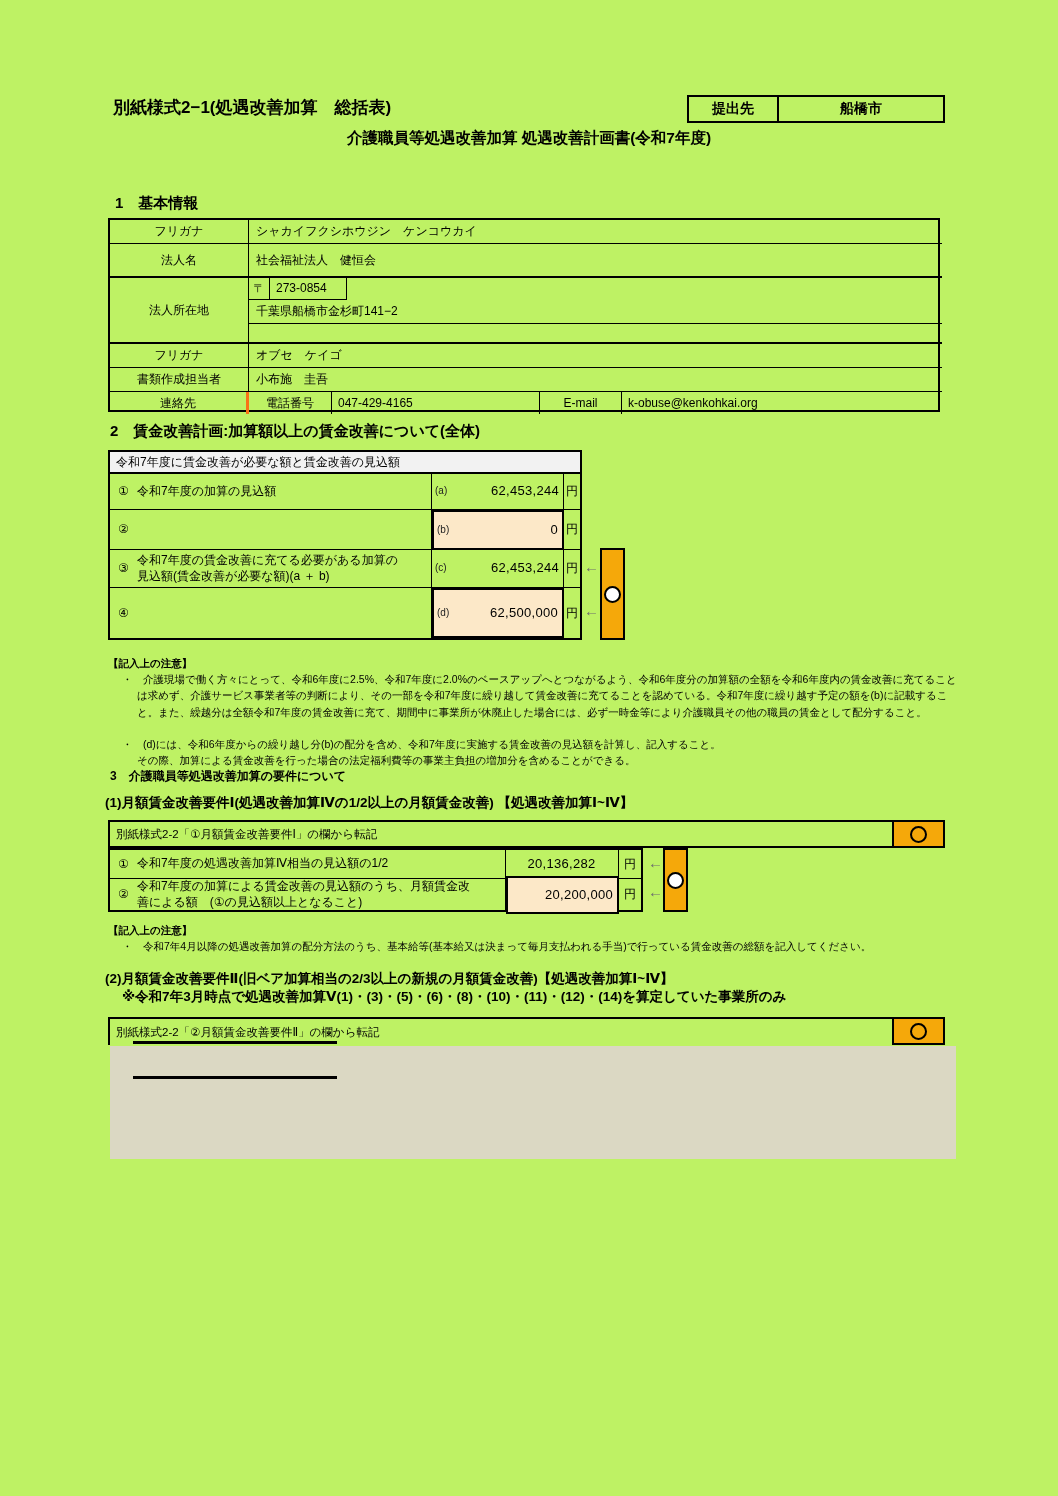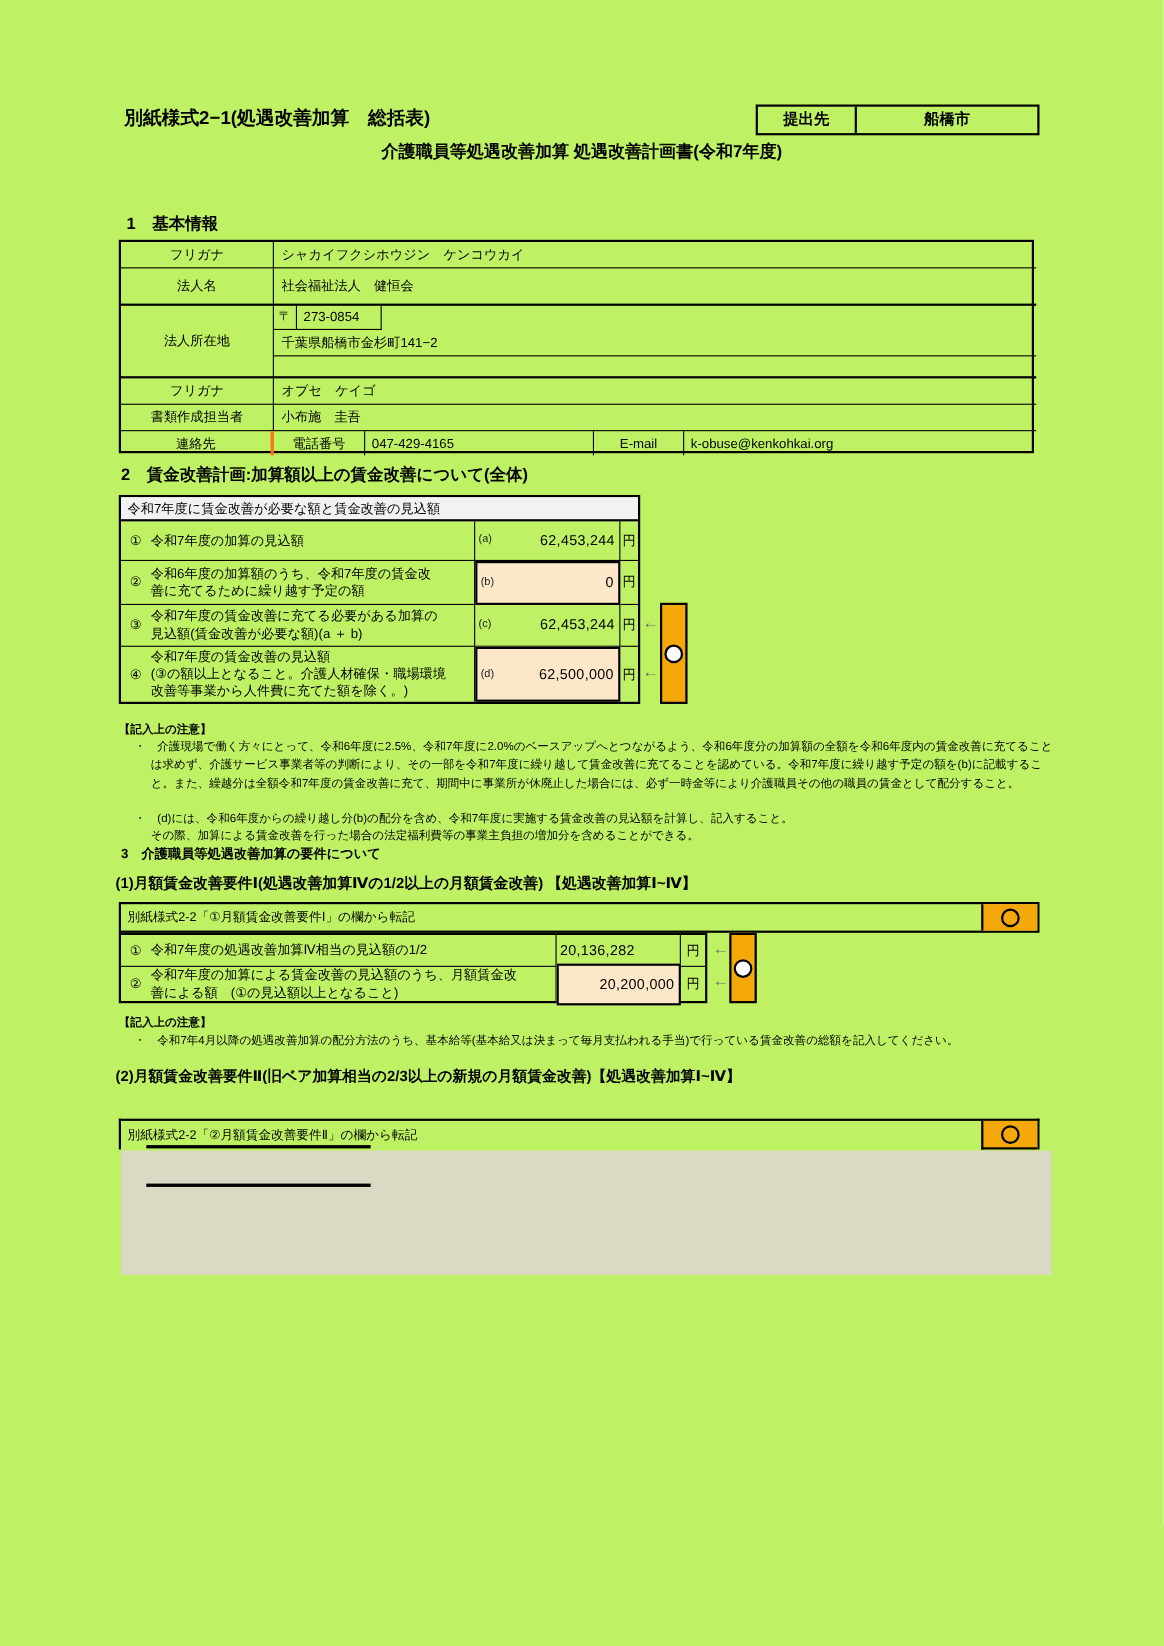--- a/index.html
+++ b/index.html
@@ -79,45 +79,40 @@
       <span class="ltxt">令和7年度の加算の見込額</span>
     </div>
     <div class="cell valcell" style="left:322px;top:22px;width:132px;height:36px;border-right:1px solid #000;border-bottom:1px solid #000;">
       <span class="key">(a)</span>
       <span class="num">62,453,244</span>
     </div>
     <div class="cell yen" style="left:454px;top:22px;width:16px;height:36px;border-bottom:1px solid #000;">円</div>
 
     <div class="cell rowlabel" style="left:0;top:58px;width:322px;height:40px;border-right:1px solid #000;border-bottom:1px solid #000;">
       <span class="cnum">②</span>
-      <span class="ltxt">令和6年度の加算額のうち、令和7年度の賃金改
-善に充てるために繰り越す予定の額</span>
     </div>
     <div class="cell valcell cream" style="left:322px;top:58px;width:132px;height:40px;z-index:2;">
       <span class="key">(b)</span>
       <span class="num">0</span>
     </div>
     <div class="cell yen" style="left:454px;top:58px;width:16px;height:40px;border-bottom:1px solid #000;">円</div>
 
     <div class="cell rowlabel" style="left:0;top:98px;width:322px;height:38px;border-right:1px solid #000;border-bottom:1px solid #000;">
       <span class="cnum">③</span>
       <span class="ltxt">令和7年度の賃金改善に充てる必要がある加算の
 見込額(賃金改善が必要な額)(a ＋ b)</span>
     </div>
     <div class="cell valcell" style="left:322px;top:98px;width:132px;height:38px;border-right:1px solid #000;border-bottom:1px solid #000;">
       <span class="key">(c)</span>
       <span class="num">62,453,244</span>
     </div>
     <div class="cell yen" style="left:454px;top:98px;width:16px;height:38px;border-bottom:1px solid #000;">円</div>
 
     <div class="cell rowlabel" style="left:0;top:136px;width:322px;height:50px;border-right:1px solid #000;">
       <span class="cnum">④</span>
-      <span class="ltxt">令和7年度の賃金改善の見込額
-(③の額以上となること。介護人材確保・職場環境
-改善等事業から人件費に充てた額を除く。)</span>
     </div>
     <div class="cell valcell cream" style="left:322px;top:136px;width:132px;height:50px;z-index:2;">
       <span class="key">(d)</span>
       <span class="num">62,500,000</span>
     </div>
     <div class="cell yen" style="left:454px;top:136px;width:16px;height:50px;">円</div>
   </div>
 
   <span class="arrow" style="left:584px;top:559px;">←</span>
   <span class="arrow" style="left:584px;top:603px;">←</span>
@@ -139,21 +134,21 @@
       <div class="ring"></div>
     </div>
   </div>
 
   <div class="abs" style="left:108px;top:848px;width:535px;height:64px;border:2px solid #000;">
 
     <div class="cell rowlabel" style="left:0;top:0;width:396px;height:29px;border-right:1px solid #000;border-bottom:1px solid #000;">
       <span class="cnum">①</span>
       <span class="ltxt">令和7年度の処遇改善加算Ⅳ相当の見込額の1/2</span>
     </div>
-    <div class="cell valcell" style="left:396px;top:0;width:113px;height:29px;border-right:1px solid #000;border-bottom:1px solid #000;justify-content:flex-start;">
+    <div class="cell valcell" style="left:396px;top:0;width:113px;height:29px;border-right:1px solid #000;border-bottom:1px solid #000;justify-content:center;">
       <span class="num">20,136,282</span>
     </div>
     <div class="cell yen" style="left:509px;top:0;width:22px;height:29px;border-bottom:1px solid #000;">円</div>
 
     <div class="cell rowlabel" style="left:0;top:29px;width:396px;height:31px;border-right:1px solid #000;">
       <span class="cnum">②</span>
       <span class="ltxt">令和7年度の加算による賃金改善の見込額のうち、月額賃金改
 善による額　(①の見込額以上となること)</span>
     </div>
     <div class="cell valcell cream" style="left:396px;top:26px;width:113px;height:38px;z-index:2;justify-content:flex-end;">
@@ -165,20 +160,21 @@
   <span class="arrow" style="left:648px;top:855px;">←</span>
   <span class="arrow" style="left:648px;top:884px;">←</span>
   <div class="abs orangebox" style="left:663px;top:848px;width:25px;height:64px;">
     <div class="ring ringw"></div>
   </div>
 
   <div class="abs note b" style="left:108px;top:922px;">【記入上の注意】</div>
   <div class="abs note bullet" style="left:122px;top:938px;width:842px;">・　令和7年4月以降の処遇改善加算の配分方法のうち、基本給等(基本給又は決まって毎月支払われる手当)で行っている賃金改善の総額を記入してください。</div>
 
   <div class="abs b" style="left:105px;top:970px;font-size:13.5px;">(2)月額賃金改善要件Ⅱ(旧ベア加算相当の2/3以上の新規の月額賃金改善)【処遇改善加算Ⅰ~Ⅳ】</div>
+  <div class="abs b" style="left:122px;top:988px;font-size:13.5px;">※令和7年3月時点で処遇改善加算Ⅴ(1)・(3)・(5)・(6)・(8)・(10)・(11)・(12)・(14)を算定していた事業所のみ</div>
 
   <div class="abs" style="left:108px;top:1017px;width:837px;height:28px;border:2px solid #000;border-bottom:none;">
     <div class="cell" style="left:0;top:0;width:782px;height:26px;padding-left:6px;font-size:11.5px;">別紙様式2-2「②月額賃金改善要件Ⅱ」の欄から転記</div>
     <div class="abs orangebox" style="left:782px;top:0;width:51px;height:26px;border:none;border-left:2px solid #000;border-bottom:2px solid #000;">
       <div class="ring"></div>
     </div>
   </div>
 
   <div class="seg" style="left:133px;top:1041px;width:204px;height:3px;z-index:3;"></div>
   <div class="abs" style="left:110px;top:1046px;width:846px;height:113px;background:#DBD8C3;">

